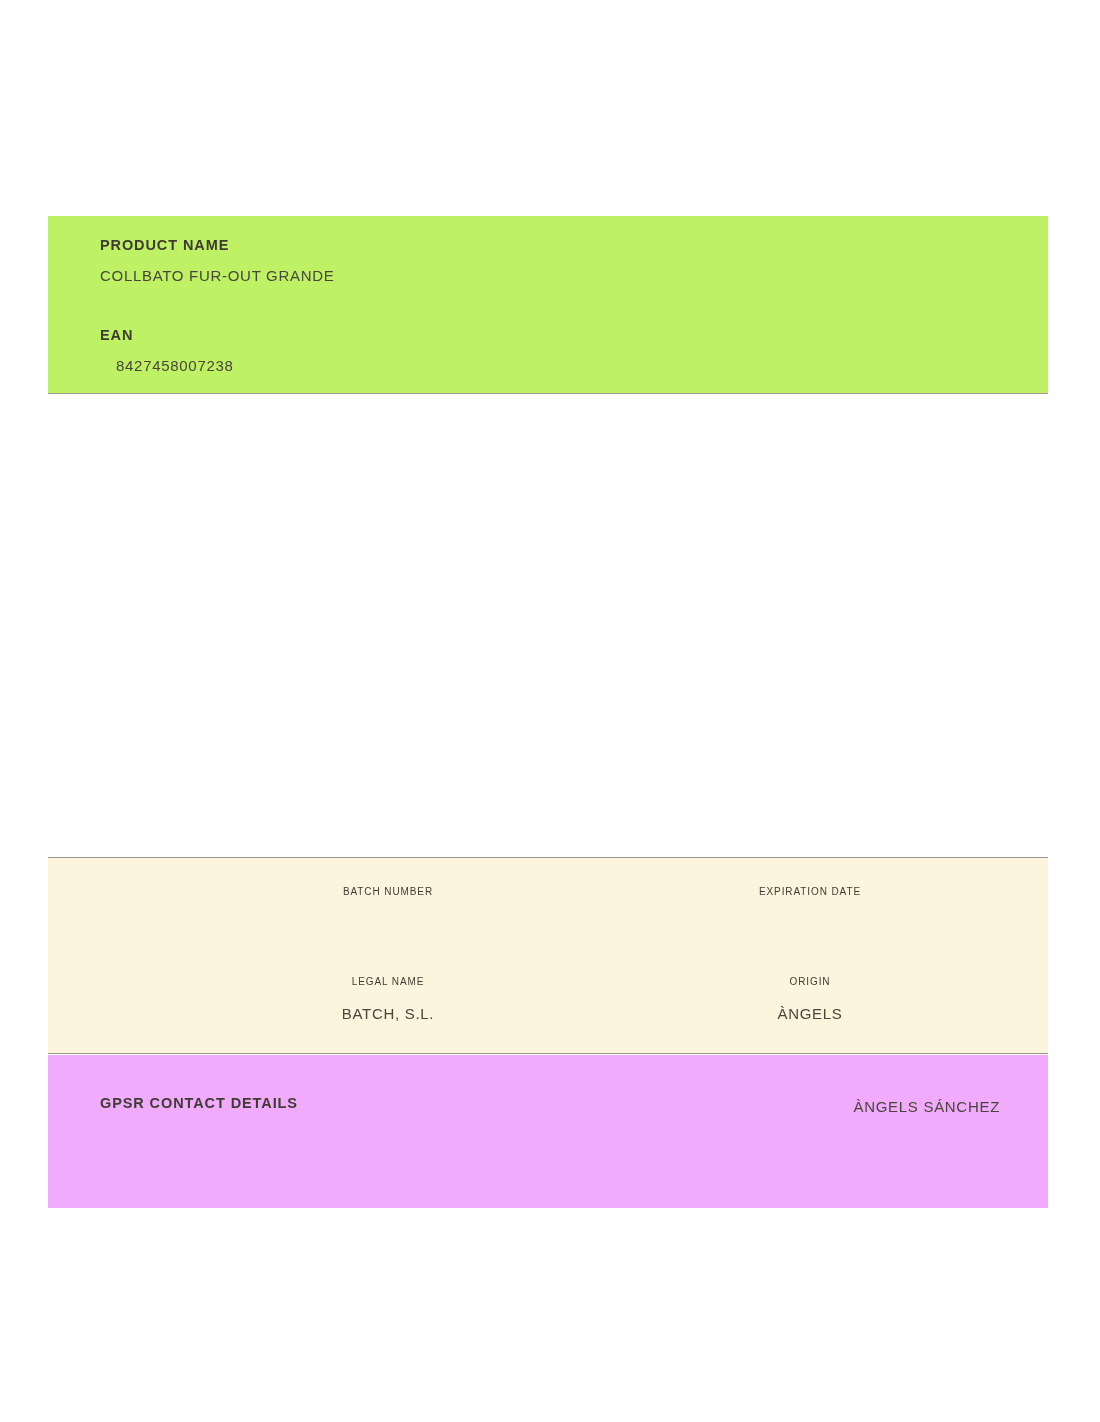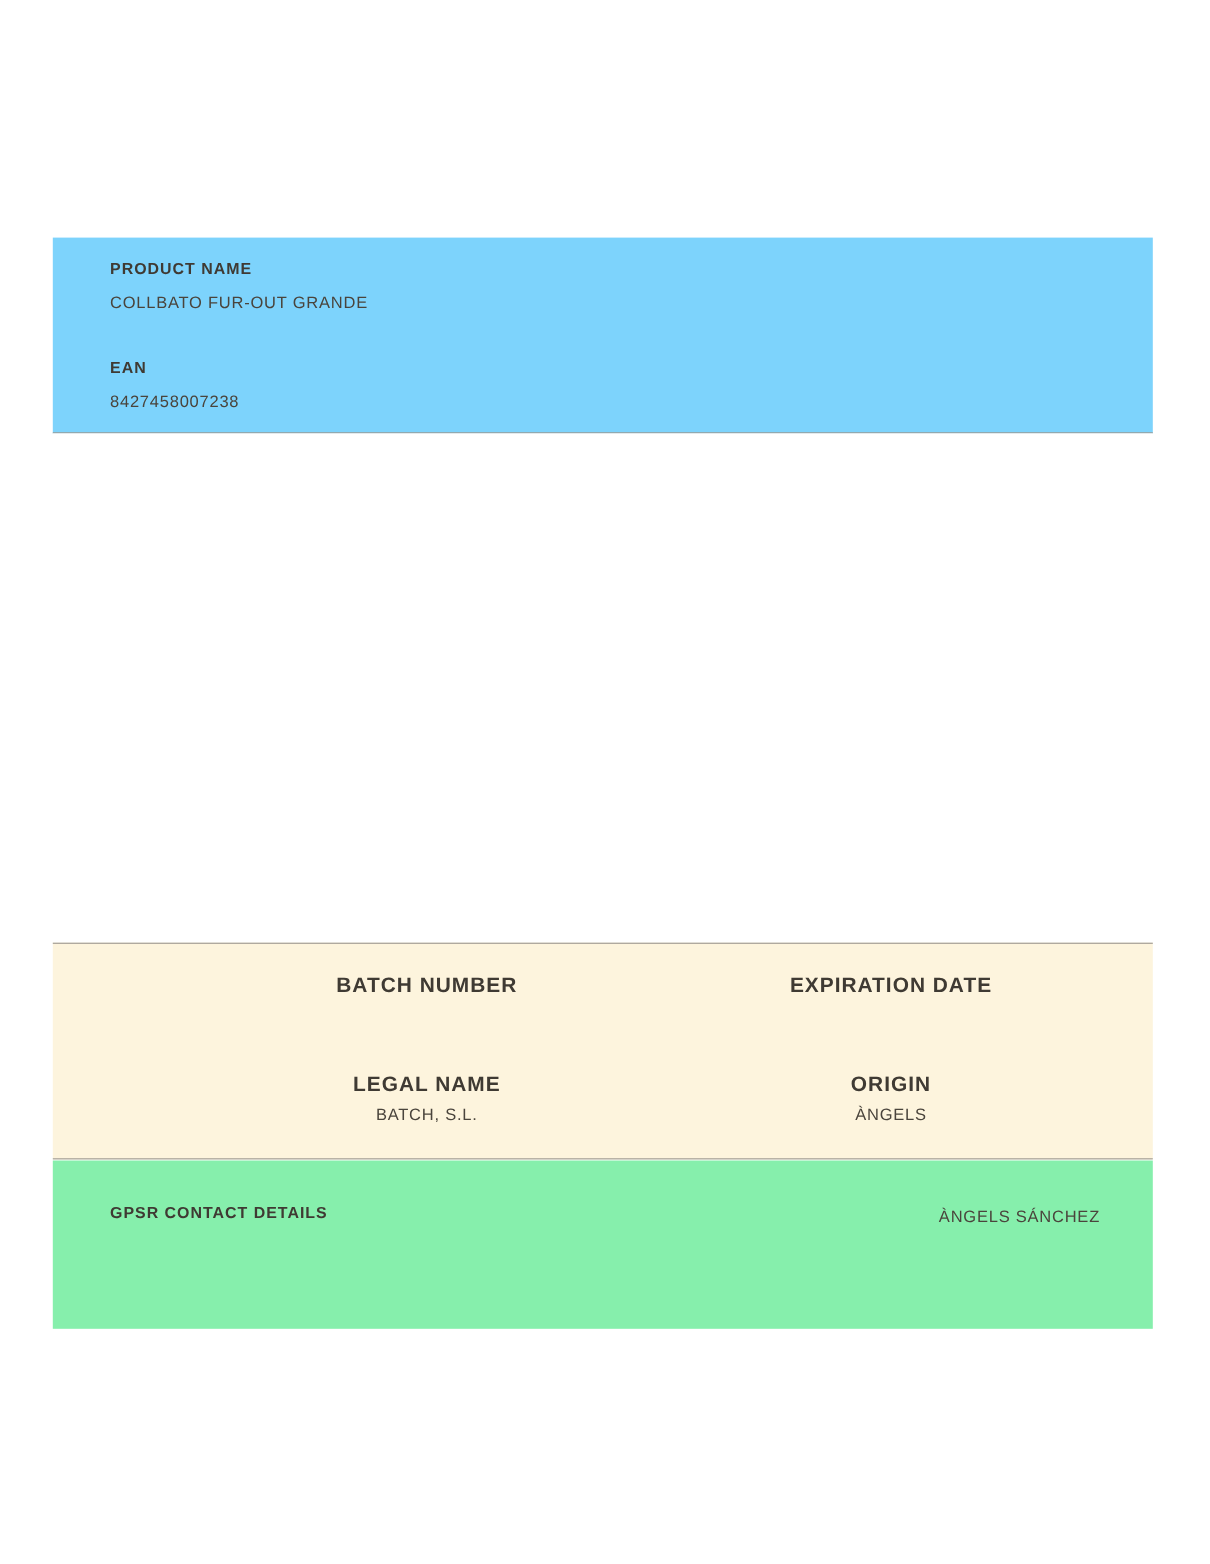--- a/index.html
+++ b/index.html
@@ -24,40 +24,40 @@
     height: 1422px;
   }
 
   
   .top-block {
     position: absolute;
     left: 48px;
     top: 216px;
     width: 1000px;
     height: 178px;
-    background: #7dd3fc;
+    background: #bef264;
     border-bottom: 1px solid #9c978f;
     box-sizing: border-box;
   }
   .field-label {
     font-size: 14.5px;
     font-weight: bold;
     letter-spacing: 0.9px;
     color: #3f3a33;
     text-transform: uppercase;
   }
   .field-value {
     font-size: 15px;
     letter-spacing: 0.7px;
     color: #4a443c;
   }
   .top-block .pn-label { position: absolute; left: 52px; top: 21px; }
   .top-block .pn-value { position: absolute; left: 52px; top: 51px; }
   .top-block .ean-label { position: absolute; left: 52px; top: 111px; }
-  .top-block .ean-value { position: absolute; left: 52px; top: 141px; }
+  .top-block .ean-value { position: absolute; left: 68px; top: 141px; }
 
   
   .middle-gap {
     position: absolute;
     left: 48px;
     top: 394px;
     width: 1000px;
     height: 463px;
     background: #ffffff;
   }
@@ -83,40 +83,40 @@
   .mid-block .col-b {
     position: absolute;
     left: 602px;
     width: 320px;
     text-align: center;
   }
   .row-1 { top: 28px; }
   .row-2 { top: 118px; }
   .row-2v { top: 147px; }
   .mid-block .cell-label {
-    font-size: 19px;
-    font-weight: bold;
+    font-size: 10px;
+    font-weight: normal;
     letter-spacing: 0.9px;
     text-transform: uppercase;
     color: #3f3a33;
   }
   .mid-block .cell-value {
     font-size: 15px;
     letter-spacing: 0.7px;
     color: #4a443c;
   }
 
   
   .gpsr-block {
     position: absolute;
     left: 48px;
     top: 1055px;
     width: 1000px;
     height: 153px;
-    background: #86efac;
+    background: #f0abfc;
   }
   .gpsr-label {
     position: absolute;
     left: 52px;
     top: 40px;
     font-size: 14.5px;
     font-weight: bold;
     letter-spacing: 0.9px;
     text-transform: uppercase;
     color: #3f3a33;

